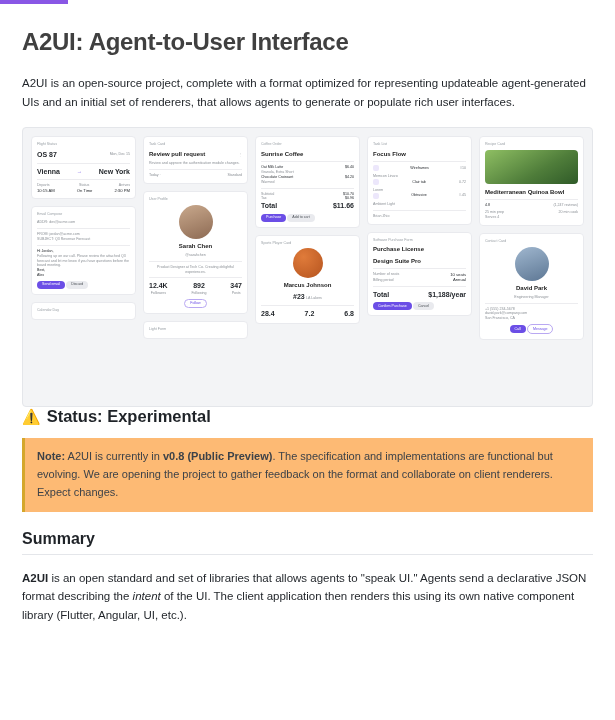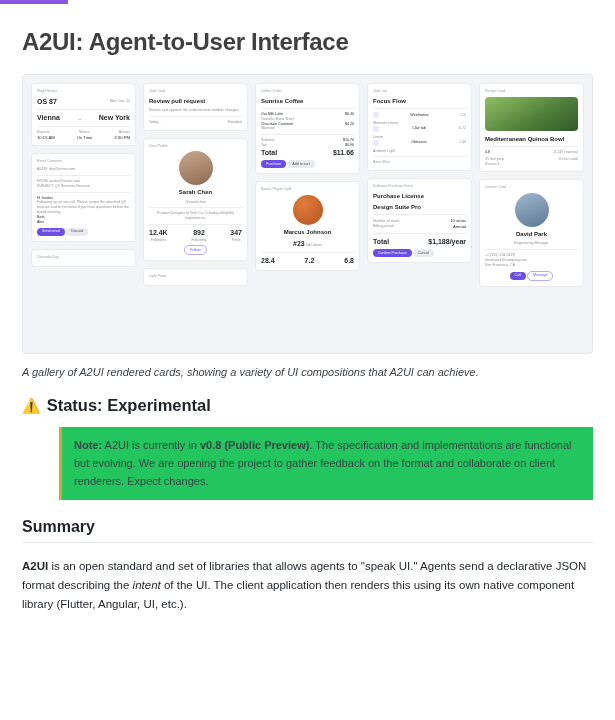--- a/index.html
+++ b/index.html
@@ -118,27 +118,26 @@
   h2.status {
     font-size: 16.5px;
     font-weight: bold;
     margin: 0 0 12px 0;
     display: flex;
     align-items: center;
     gap: 6px;
   }
   .note-box {
     border-left: 3px solid #d4a72c;
-    background: #22c55e;
+    background: #fdba74;
     padding: 10px 12px;
     font-size: 11px;
     line-height: 1.62;
     color: #3d4248;
     margin-bottom: 18px;
-    margin-left: 37px;
   }
   h2.section {
     font-size: 16px;
     font-weight: bold;
     margin: 0 0 6px 0;
     padding-bottom: 6px;
     border-bottom: 1px solid #e4e6ea;
   }
   p.body {
     font-size: 11.5px;
@@ -151,20 +150,21 @@
 </style>
 </head>
 <body>
 
 <div class="top-accent"></div>
 
 <div class="page">
 
   <h1 class="title">A2UI: Agent-to-User Interface</h1>
 
+  <p class="intro">A2UI is an open-source project, complete with a format optimized for representing updateable agent-generated UIs and an initial set of renderers, that allows agents to generate or populate rich user interfaces.</p>
 
   <div class="gallery">
     <div class="gallery-grid">
 
       <div>
         <div class="card" style="margin-bottom:7px;">
           <div class="card-label">Flight Status</div>
           <div class="row">
             <div class="big">OS 87</div>
             <div class="tiny muted">Mon, Dec 15</div>
@@ -392,21 +392,20 @@
           <div class="center" style="margin-top:3px;">
             <span class="pill">Call</span>
             <span class="pill outline">Message</span>
           </div>
         </div>
       </div>
 
     </div>
   </div>
 
-  <p class="caption">A gallery of A2UI rendered cards, showing a variety of UI compositions that A2UI can achieve.</p>
 
   <h2 class="status">
     <span style="font-size:15px;">⚠️</span>
     <span>Status: Experimental</span>
   </h2>
 
   <div class="note-box">
     <b>Note:</b><span> A2UI is currently in </span><b>v0.8 (Public Preview)</b><span>. The specification and implementations are functional but evolving. We are opening the project to gather feedback on the format and collaborate on client renderers. Expect changes.</span>
   </div>
 

